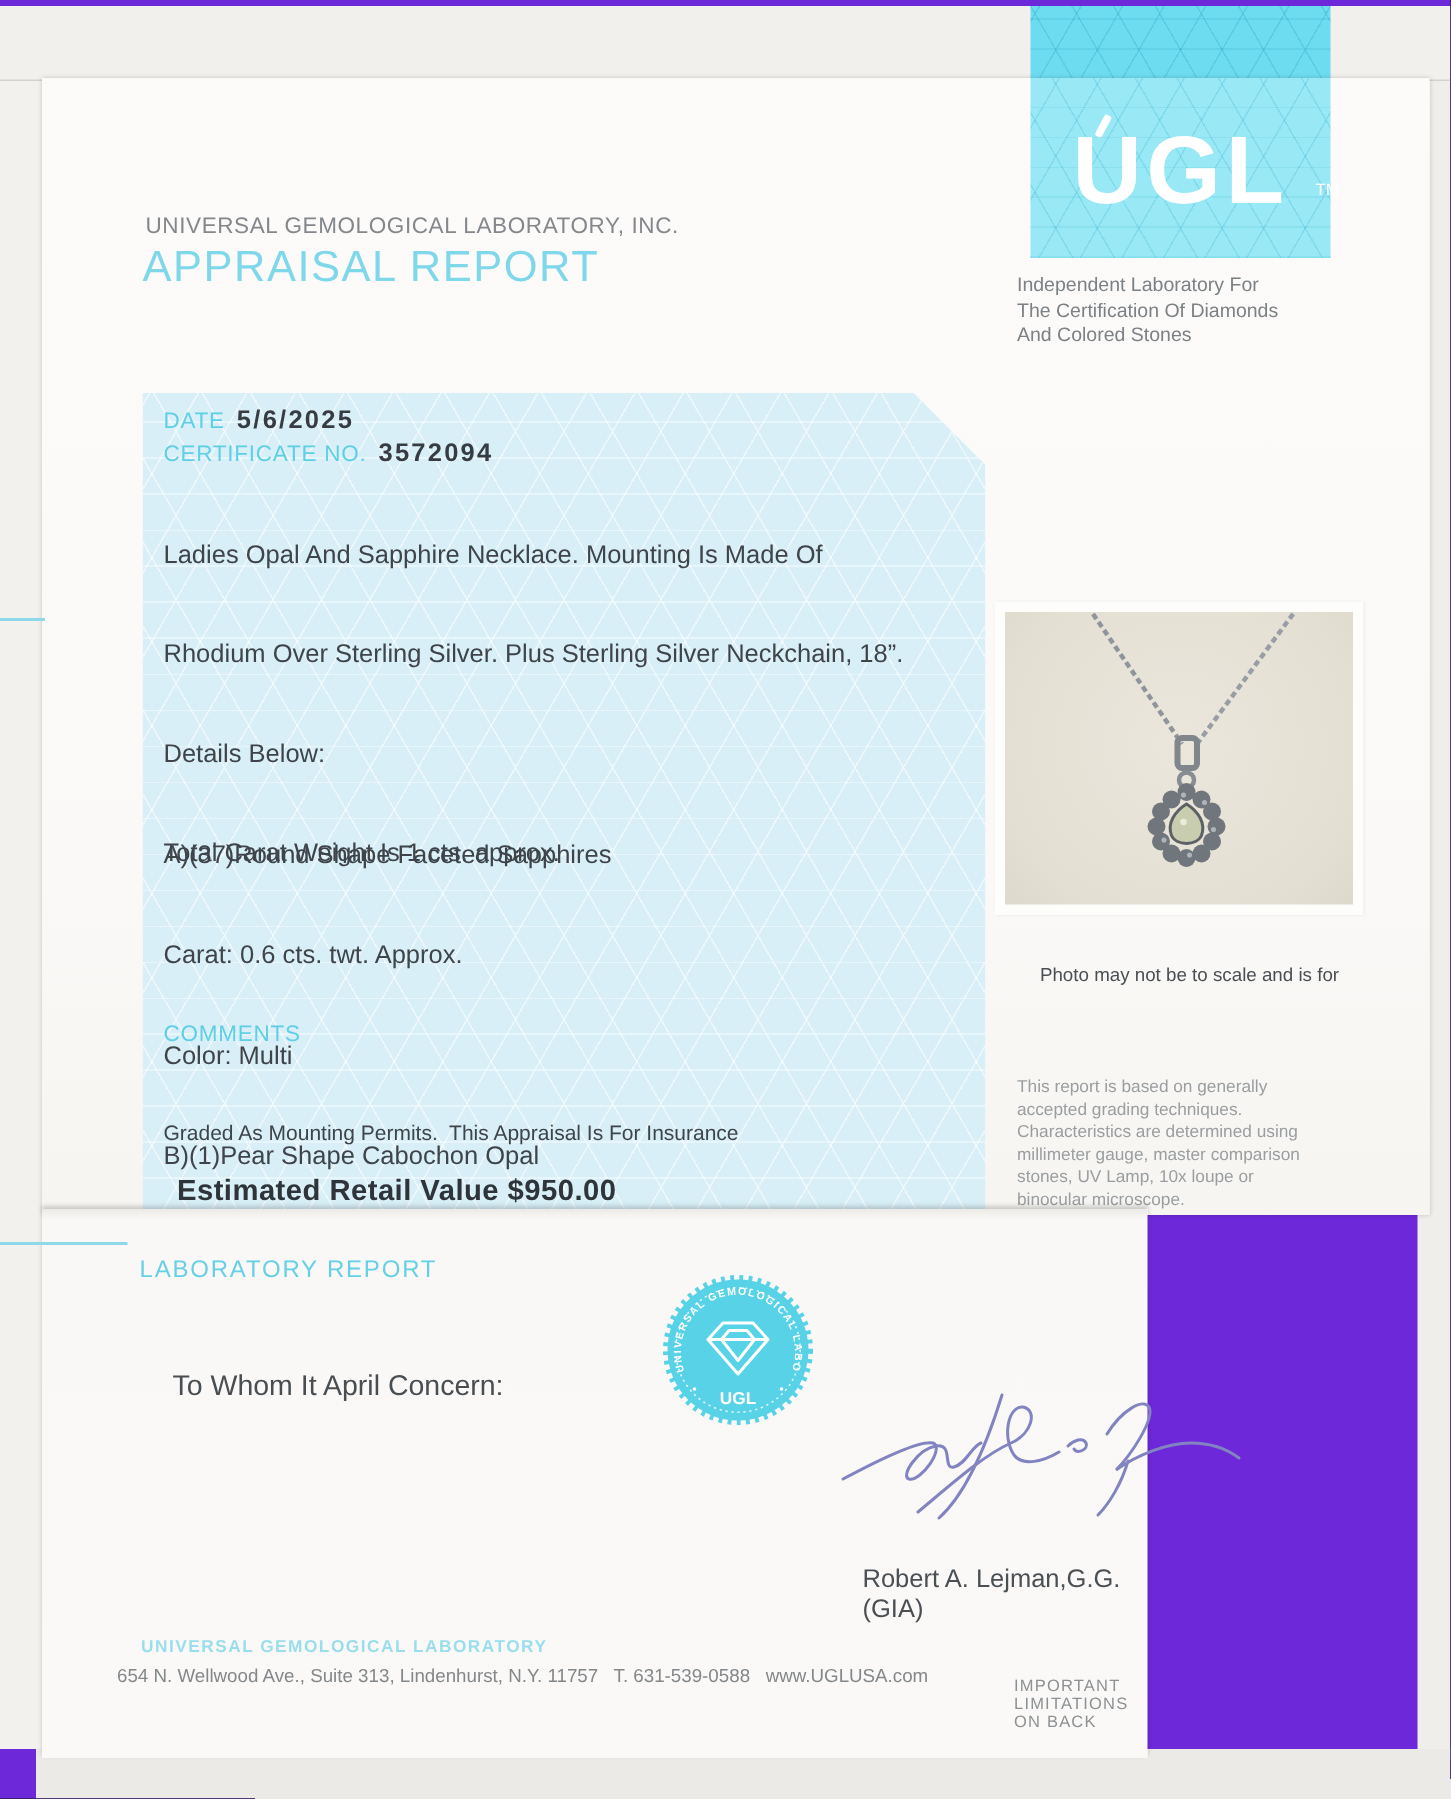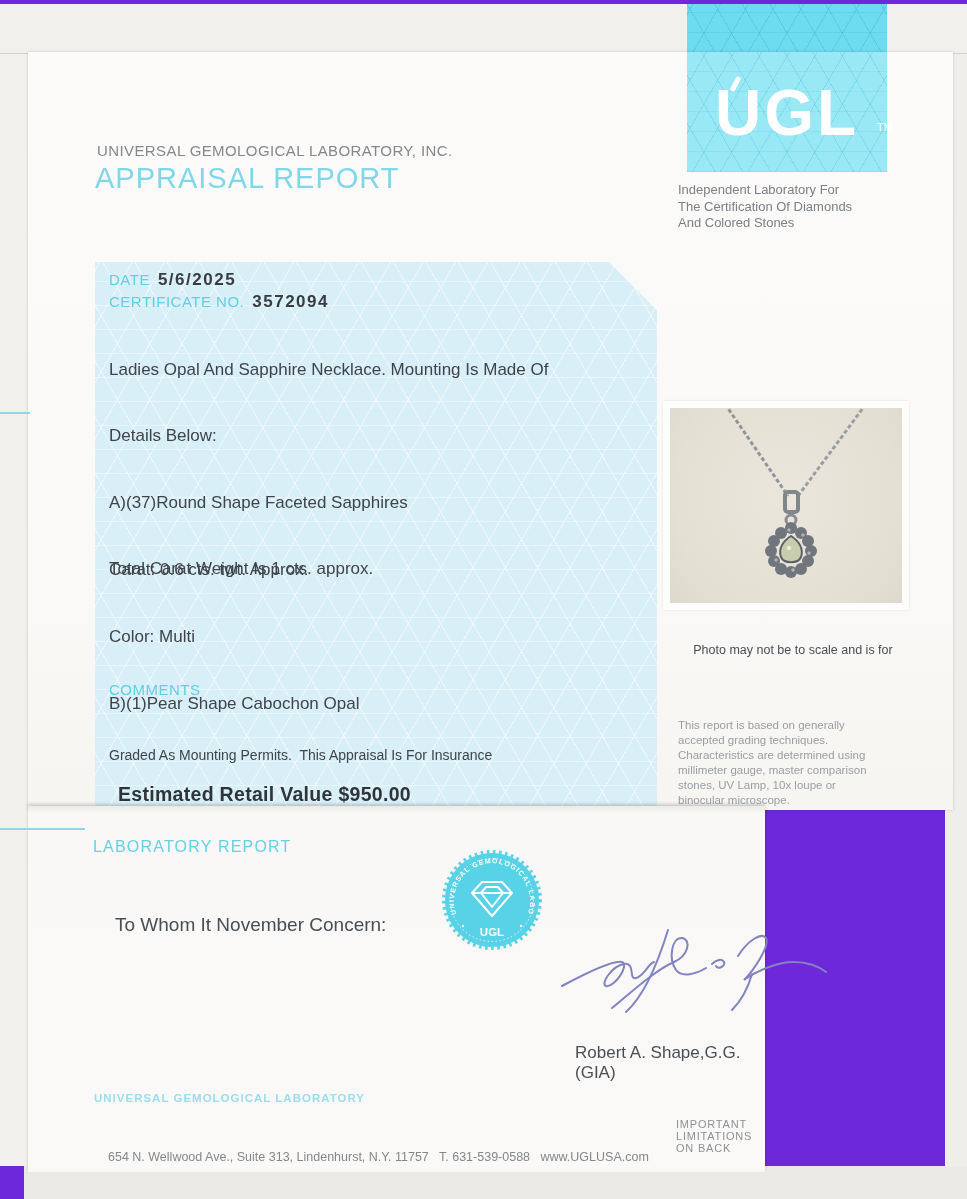--- a/index.html
+++ b/index.html
@@ -64,21 +64,21 @@
   
   .front-sheet{left:28px;top:806px;width:737px;height:366px;
     background:linear-gradient(180deg,#eceae6 0,#f9f8f6 7px,#faf9f7 100%);
     box-shadow:0 -2px 3px rgba(0,0,0,.18);}
   .lab-title{left:65px;top:32px;font-size:16px;color:#66d0e5;letter-spacing:1.2px;}
   .salutation{left:87px;top:108px;font-size:19px;color:#494e53;}
   .seal{left:412px;top:42px;width:104px;height:104px;}
   .signature{left:528px;top:110px;width:280px;height:105px;}
   .signer{left:547px;top:237px;font-size:17px;color:#4a4f54;}
   .footer-org{left:66px;top:286px;font-size:11.5px;font-weight:bold;color:#9adeed;letter-spacing:1px;}
-  .footer-address{left:80px;top:304px;font-size:12.5px;color:#84888b;white-space:pre;margin-top:40px;}
+  .footer-address{left:50px;top:304px;font-size:12.5px;color:#84888b;white-space:pre;}
   .back-note{left:648px;top:312px;font-size:11px;color:#8d9194;letter-spacing:.8px;}
 </style>
 </head>
 <body>
 
 <div class="stage">
 
   <div class="abs back-top"></div>
   <div class="abs back-top-cyan"></div>
   <div class="abs back-left"></div>
@@ -105,20 +105,21 @@
 
     <div class="abs panel">
       <div class="abs row-date">
         <span class="p-label">DATE</span><span class="p-value">5/6/2025</span>
       </div>
       <div class="abs row-cert">
         <span class="p-label">CERTIFICATE NO.</span><span class="p-value">3572094</span>
       </div>
       <div class="abs desc">
         <div>Ladies Opal And Sapphire Necklace. Mounting Is Made Of</div>
+        <div>Rhodium Over Sterling Silver. Plus Sterling Silver Neckchain, 18”.</div>
         <div>Details Below:</div>
         <div>A)(37)Round Shape Faceted Sapphires</div>
         <div>Carat: 0.6 cts. twt. Approx.</div>
         <div>Color: Multi</div>
         <div>B)(1)Pear Shape Cabochon Opal</div>
         
         
         
       </div>
       <div class="abs total-line">Total Carat Weight Is 1 cts. approx.</div>
@@ -174,21 +175,21 @@
       <div>Characteristics are determined using</div>
       <div>millimeter gauge, master comparison</div>
       <div>stones, UV Lamp, 10x loupe or</div>
       <div>binocular microscope.</div>
     </div>
   </div>
 
   <div class="abs front-sheet">
 
     <div class="abs lab-title">LABORATORY REPORT</div>
-    <div class="abs salutation">To Whom It November Concern:</div>
+    <div class="abs salutation">To Whom It April Concern:</div>
 
     <div class="abs seal">
       <svg width="104" height="104" viewBox="0 0 104 104">
         <circle cx="52" cy="52" r="47" fill="#58d2e7" stroke="#58d2e7" stroke-width="6" stroke-dasharray="2.5 3.5"></circle>
         <circle cx="52" cy="52" r="41.5" fill="none" stroke="rgba(255,255,255,.85)" stroke-width="1" stroke-dasharray="1.5 2.5"></circle>
         <defs>
           <path id="sealArc" d="M 17,68 A 38,38 0 1 1 87,68" fill="none"></path>
         </defs>
         <text font-size="7" fill="#ffffff" letter-spacing="1.1" font-weight="bold">
           <textPath href="#sealArc" startOffset="2">UNIVERSAL GEMOLOGICAL LABORATORY</textPath>
@@ -210,20 +211,20 @@
           <path d="M6,70 C34,55 58,44 66,46 C74,49 58,72 50,70 C44,68 56,50 68,48 C80,46 72,64 80,62 C88,60 92,48 98,46"></path>
           <path d="M112,14 C104,40 90,78 70,96"></path>
           <path d="M56,92 C80,72 100,54 118,46 C132,40 136,24 126,22 C116,21 112,42 120,54 C126,62 140,58 150,52"></path>
           <path d="M156,48 C160,44 166,42 168,46 C170,50 162,54 160,50"></path>
           <path d="M182,40 C192,24 206,16 210,22 C214,30 198,54 188,64 C202,54 222,46 238,46 C252,46 262,50 270,56"></path>
           <path d="M196,58 C192,72 184,86 176,94"></path>
         </g>
       </svg>
     </div>
 
-    <div class="abs signer">Robert A. Shape,G.G.(GIA)</div>
+    <div class="abs signer">Robert A. Lejman,G.G.(GIA)</div>
 
     <div class="abs footer-org">UNIVERSAL GEMOLOGICAL LABORATORY</div>
     <div class="abs footer-address">654 N. Wellwood Ave., Suite 313, Lindenhurst, N.Y. 11757   T. 631-539-0588   www.UGLUSA.com</div>
     <div class="abs back-note">IMPORTANT LIMITATIONS ON BACK</div>
   </div>
 
 </div>
 
 </body></html>

